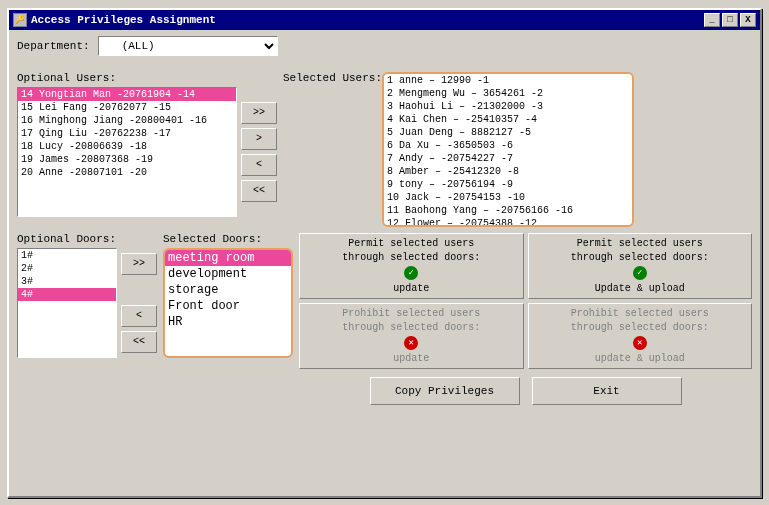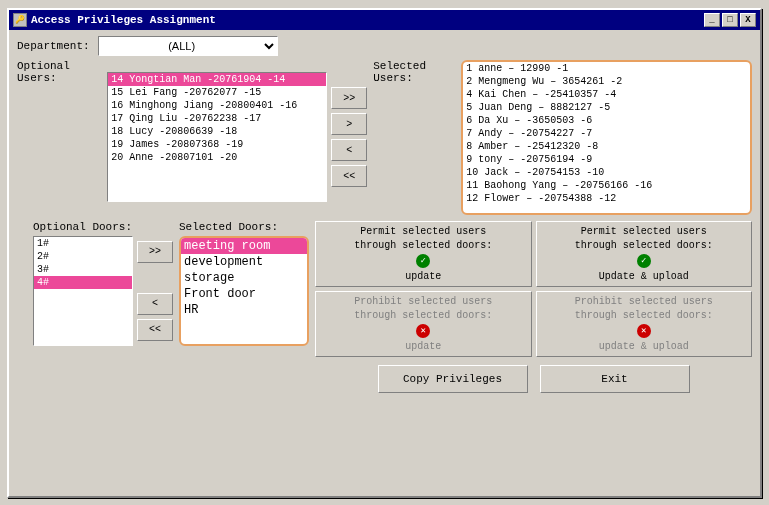--- a/index.html
+++ b/index.html
@@ -66,35 +66,34 @@
       cursor: pointer;
       color: #000;
     }
     .content {
       padding: 6px 8px;
     }
     .dept-row {
       display: flex;
       align-items: center;
       gap: 8px;
-      margin-bottom: 4px;
+      margin-bottom: 16px;
     }
     .dept-label {
       font-size: 11px;
     }
     .dept-select {
       width: 180px;
       height: 20px;
       background: #fff;
       border: 1px solid;
       border-color: #808080 #fff #fff #808080;
-      font-family: Liberation Sans, sans-serif;
-      font-size: 11px;
-      padding: 0 10px;
-      text-align: center;
+      font-family: Liberation Mono, monospace;
+      font-size: 11px;
+      padding: 0 19px;
     }
     .main-area {
       display: flex;
       gap: 6px;
     }
     .section-label {
       font-size: 11px;
       margin-bottom: 3px;
     }
     .listbox {
@@ -109,38 +108,38 @@
       padding: 1px 3px;
       white-space: nowrap;
       cursor: default;
     }
     .listbox-item.selected {
       background: #ec4899;
       color: #fff;
     }
     .optional-users-panel {
       display: flex;
-      flex-direction: row;
+      flex-direction: column;
     }
     .optional-users-inner {
       display: flex;
       gap: 4px;
       align-items: center;
     }
     .users-listbox {
       width: 220px;
       height: 130px;
     }
     .selected-users-panel {
       display: flex;
       flex-direction: row;
       flex: 1;
     }
     .selected-users-box {
-      width: 326px;
+      width: 252px;
       height: 155px;
       border: 2px solid #e8a060;
       border-radius: 6px;
       background: #fff;
       overflow-y: auto;
       font-family: 'Courier New', monospace;
       font-size: 10px;
     }
     .arrow-buttons {
       display: flex;
@@ -158,21 +157,20 @@
       font-size: 10px;
       cursor: pointer;
       display: flex;
       align-items: center;
       justify-content: center;
     }
     .bottom-area {
       display: flex;
       gap: 6px;
       margin-top: 6px;
-      margin-left: 16px;
     }
     .optional-doors-panel {
       display: flex;
       flex-direction: column;
     }
     .optional-doors-inner {
       display: flex;
       gap: 4px;
       align-items: center;
     }
@@ -311,20 +309,21 @@
             <button class="win-btn">&lt;&lt;</button>
           </div>
         </div>
       </div>
 
       <div class="selected-users-panel">
         <span class="section-label">Selected Users:</span>
         <div class="selected-users-box">
           <div class="listbox-item">1   anne         –  12990  -1</div>
           <div class="listbox-item">2   Mengmeng Wu  – 3654261 -2</div>
+          <div class="listbox-item">3   Haohui Li    – -21302000 -3</div>
           <div class="listbox-item">4   Kai Chen     – -25410357 -4</div>
           <div class="listbox-item">5   Juan Deng    –  8882127 -5</div>
           <div class="listbox-item">6   Da Xu        – -3650503 -6</div>
           <div class="listbox-item">7   Andy         – -20754227 -7</div>
           <div class="listbox-item">8   Amber        – -25412320 -8</div>
           <div class="listbox-item">9   tony         – -20756194 -9</div>
           <div class="listbox-item">10  Jack         – -20754153 -10</div>
           <div class="listbox-item">11  Baohong Yang – -20756166 -16</div>
           <div class="listbox-item">12  Flower       – -20754388 -12</div>
 

